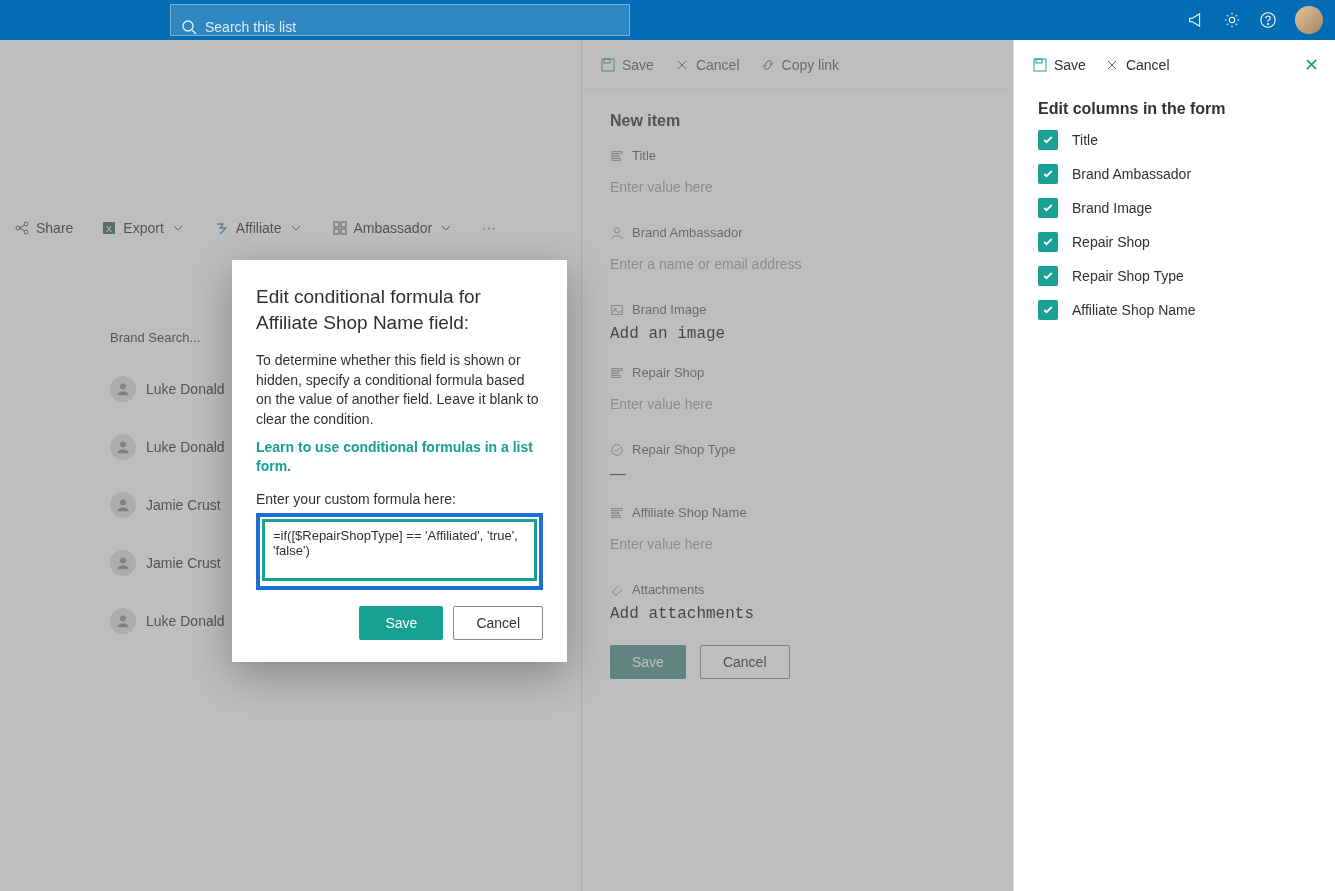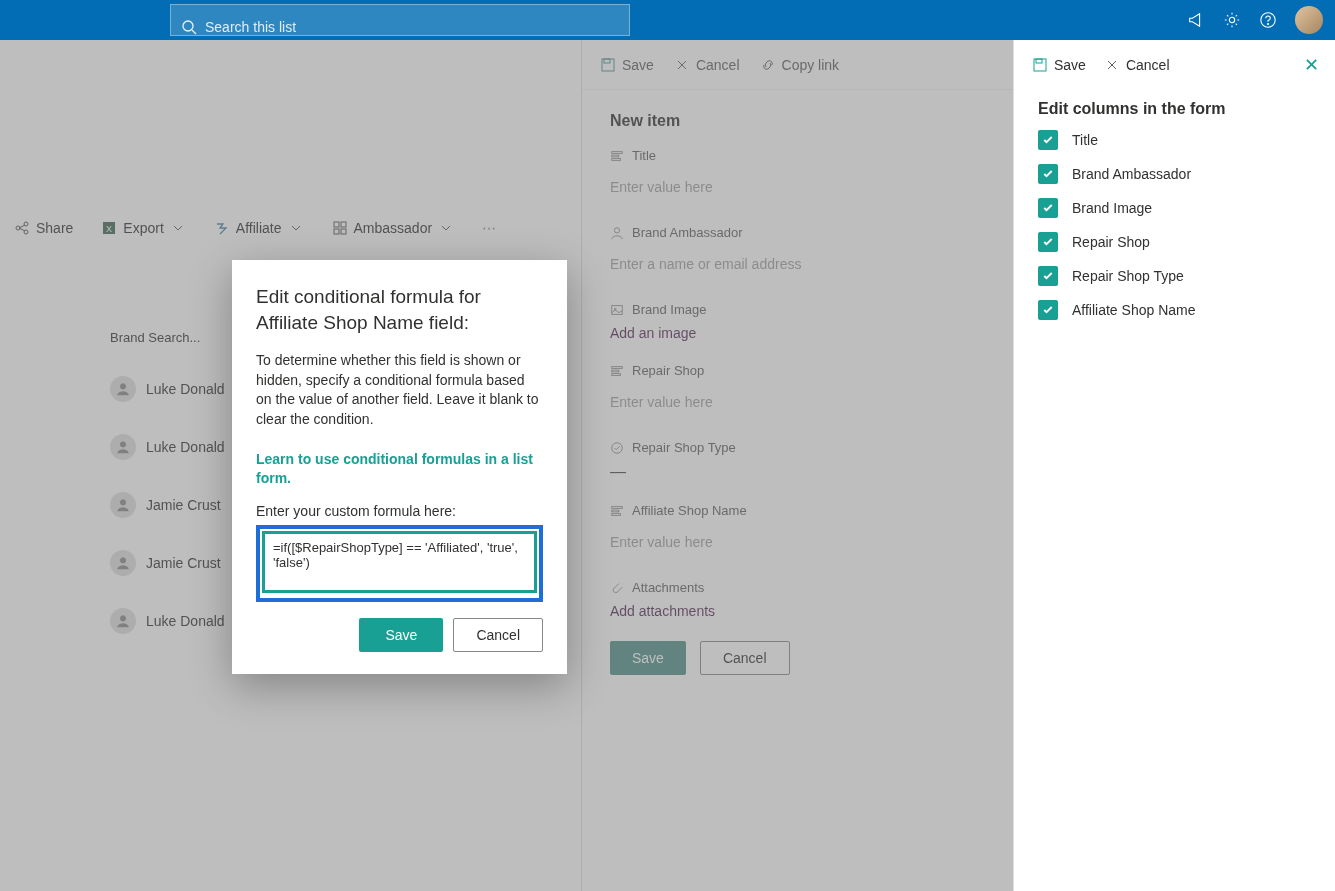--- a/index.html
+++ b/index.html
@@ -112,21 +112,21 @@
 .panel-body { padding: 22px 28px 20px 28px; }
 .panel-title { font-size: 16px; font-weight: 600; color: #323130; margin-bottom: 18px; }
 .field { margin-bottom: 22px; }
 .field-label { display: flex; align-items: center; gap: 8px; font-size: 13px; color: #605e5c; margin-bottom: 8px; }
 .field-label svg { width: 14px; height: 14px; stroke: #888; fill: none; }
 .field-input {
   width: 100%; height: 32px; border: none; background: transparent;
   font-size: 14px; color: #0c4a6e;
 }
 .field-input::placeholder { color: #a19f9d; }
-.field-link { color: #701a75; font-size: 14px; cursor: pointer; }
+.field-link { color: #0f172a; font-size: 16px; cursor: pointer; font-family: Liberation Mono, monospace; }
 .dash { font-size: 16px; color: #444; }
 .panel-buttons { display: flex; gap: 14px; margin-top: 20px; }
 .btn-primary {
   background: #18a094; color: #fff; border: none;
   padding: 8px 22px; font-size: 14px; border-radius: 2px;
 }
 .btn-secondary {
   background: #fff; color: #323130; border: 1px solid #8a8886;
   padding: 8px 22px; font-size: 14px; border-radius: 2px;
 }
@@ -159,21 +159,21 @@
 
 .modal {
   position: absolute;
   left: 232px; top: 260px;
   width: 335px;
   background: #fff;
   box-shadow: 0 12px 40px rgba(0,0,0,0.3);
   padding: 24px 24px 22px 24px;
 }
 .modal-title { font-size: 19px; font-weight: 400; color: #323130; line-height: 1.35; margin-bottom: 16px; }
-.modal-text { font-size: 14px; color: #323130; line-height: 1.4; margin-bottom: 20px; }
+.modal-text { font-size: 14px; color: #323130; line-height: 1.4; margin-bottom: 8px; }
 .modal-link { color: #18a094; font-size: 14px; font-weight: 600; line-height: 1.4; }
 .modal-label { font-size: 14px; color: #323130; margin-top: 14px; margin-bottom: 6px; }
 .formula-wrap {
   border: 4px solid #1d6fd6;
   padding: 4px;
   margin-bottom: 16px;
 }
 .formula-box {
   width: 100%; min-height: 58px;
   border: 1px solid #18a094;

